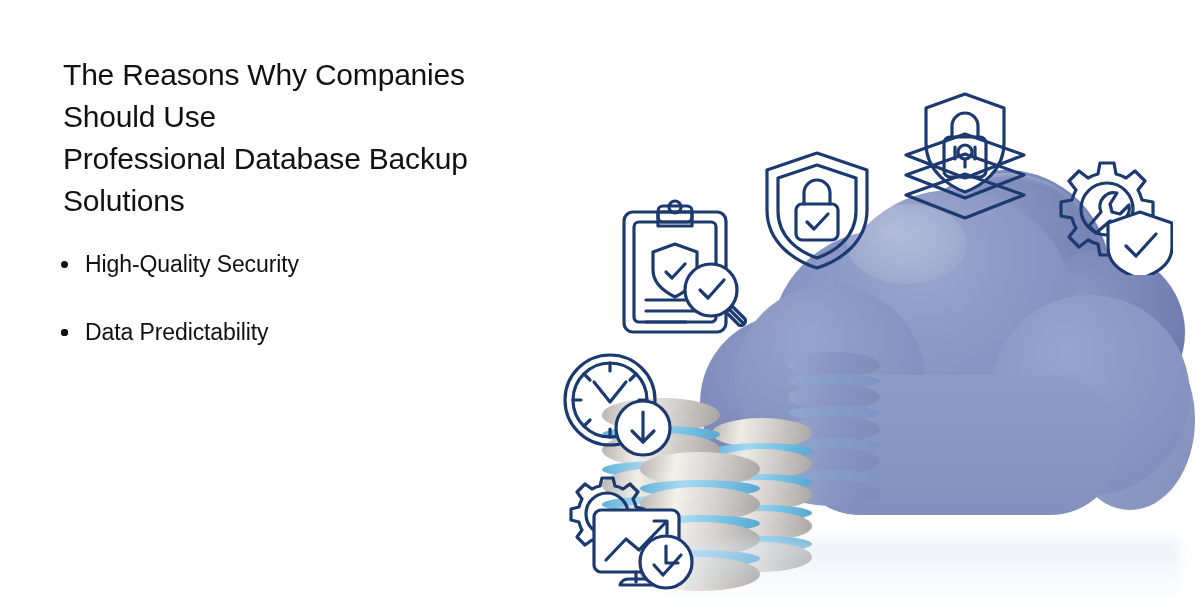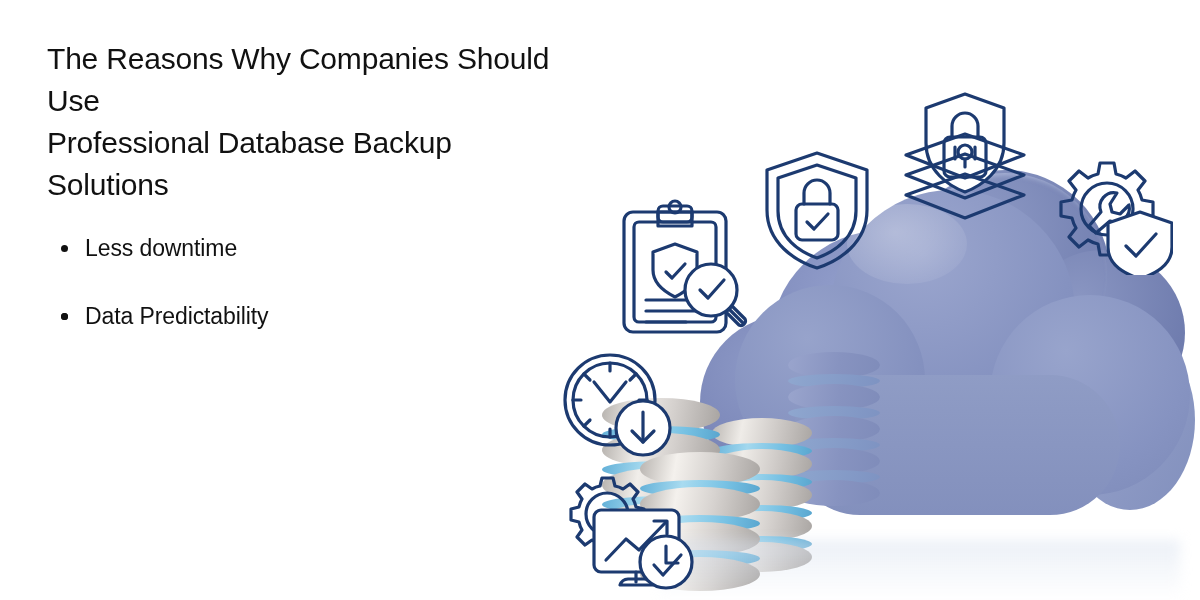--- a/index.html
+++ b/index.html
@@ -23,21 +23,21 @@
     left: 47px;
     top: 38px;
     width: 520px;
   }
   #page-title {
     font-size: 30px;
     line-height: 42px;
     font-weight: 400;
     color: #111111;
     letter-spacing: -0.2px;
-    margin: 0;
+    margin: 16px;
     white-space: pre-line;
   }
   #benefits-list {
     list-style: none;
     margin: 0;
     padding: 0;
     margin-top: 28px;
   }
   #benefits-list li {
     position: relative;
@@ -118,21 +118,21 @@
 <div id="page">
 
   <div id="text-column">
 
     <h1 id="page-title">The Reasons Why Companies Should Use
 Professional Database Backup Solutions</h1>
 
     <ul id="benefits-list">
       <li>
         <span class="bullet-dot"></span>
-        <span>Less downtime</span>
+        <span>High-Quality Security</span>
       </li>
       <li>
         <span class="bullet-dot"></span>
       </li>
       <li>
         <span class="bullet-dot"></span>
         <span>Data Predictability</span>
       </li>
     </ul>
   </div>

